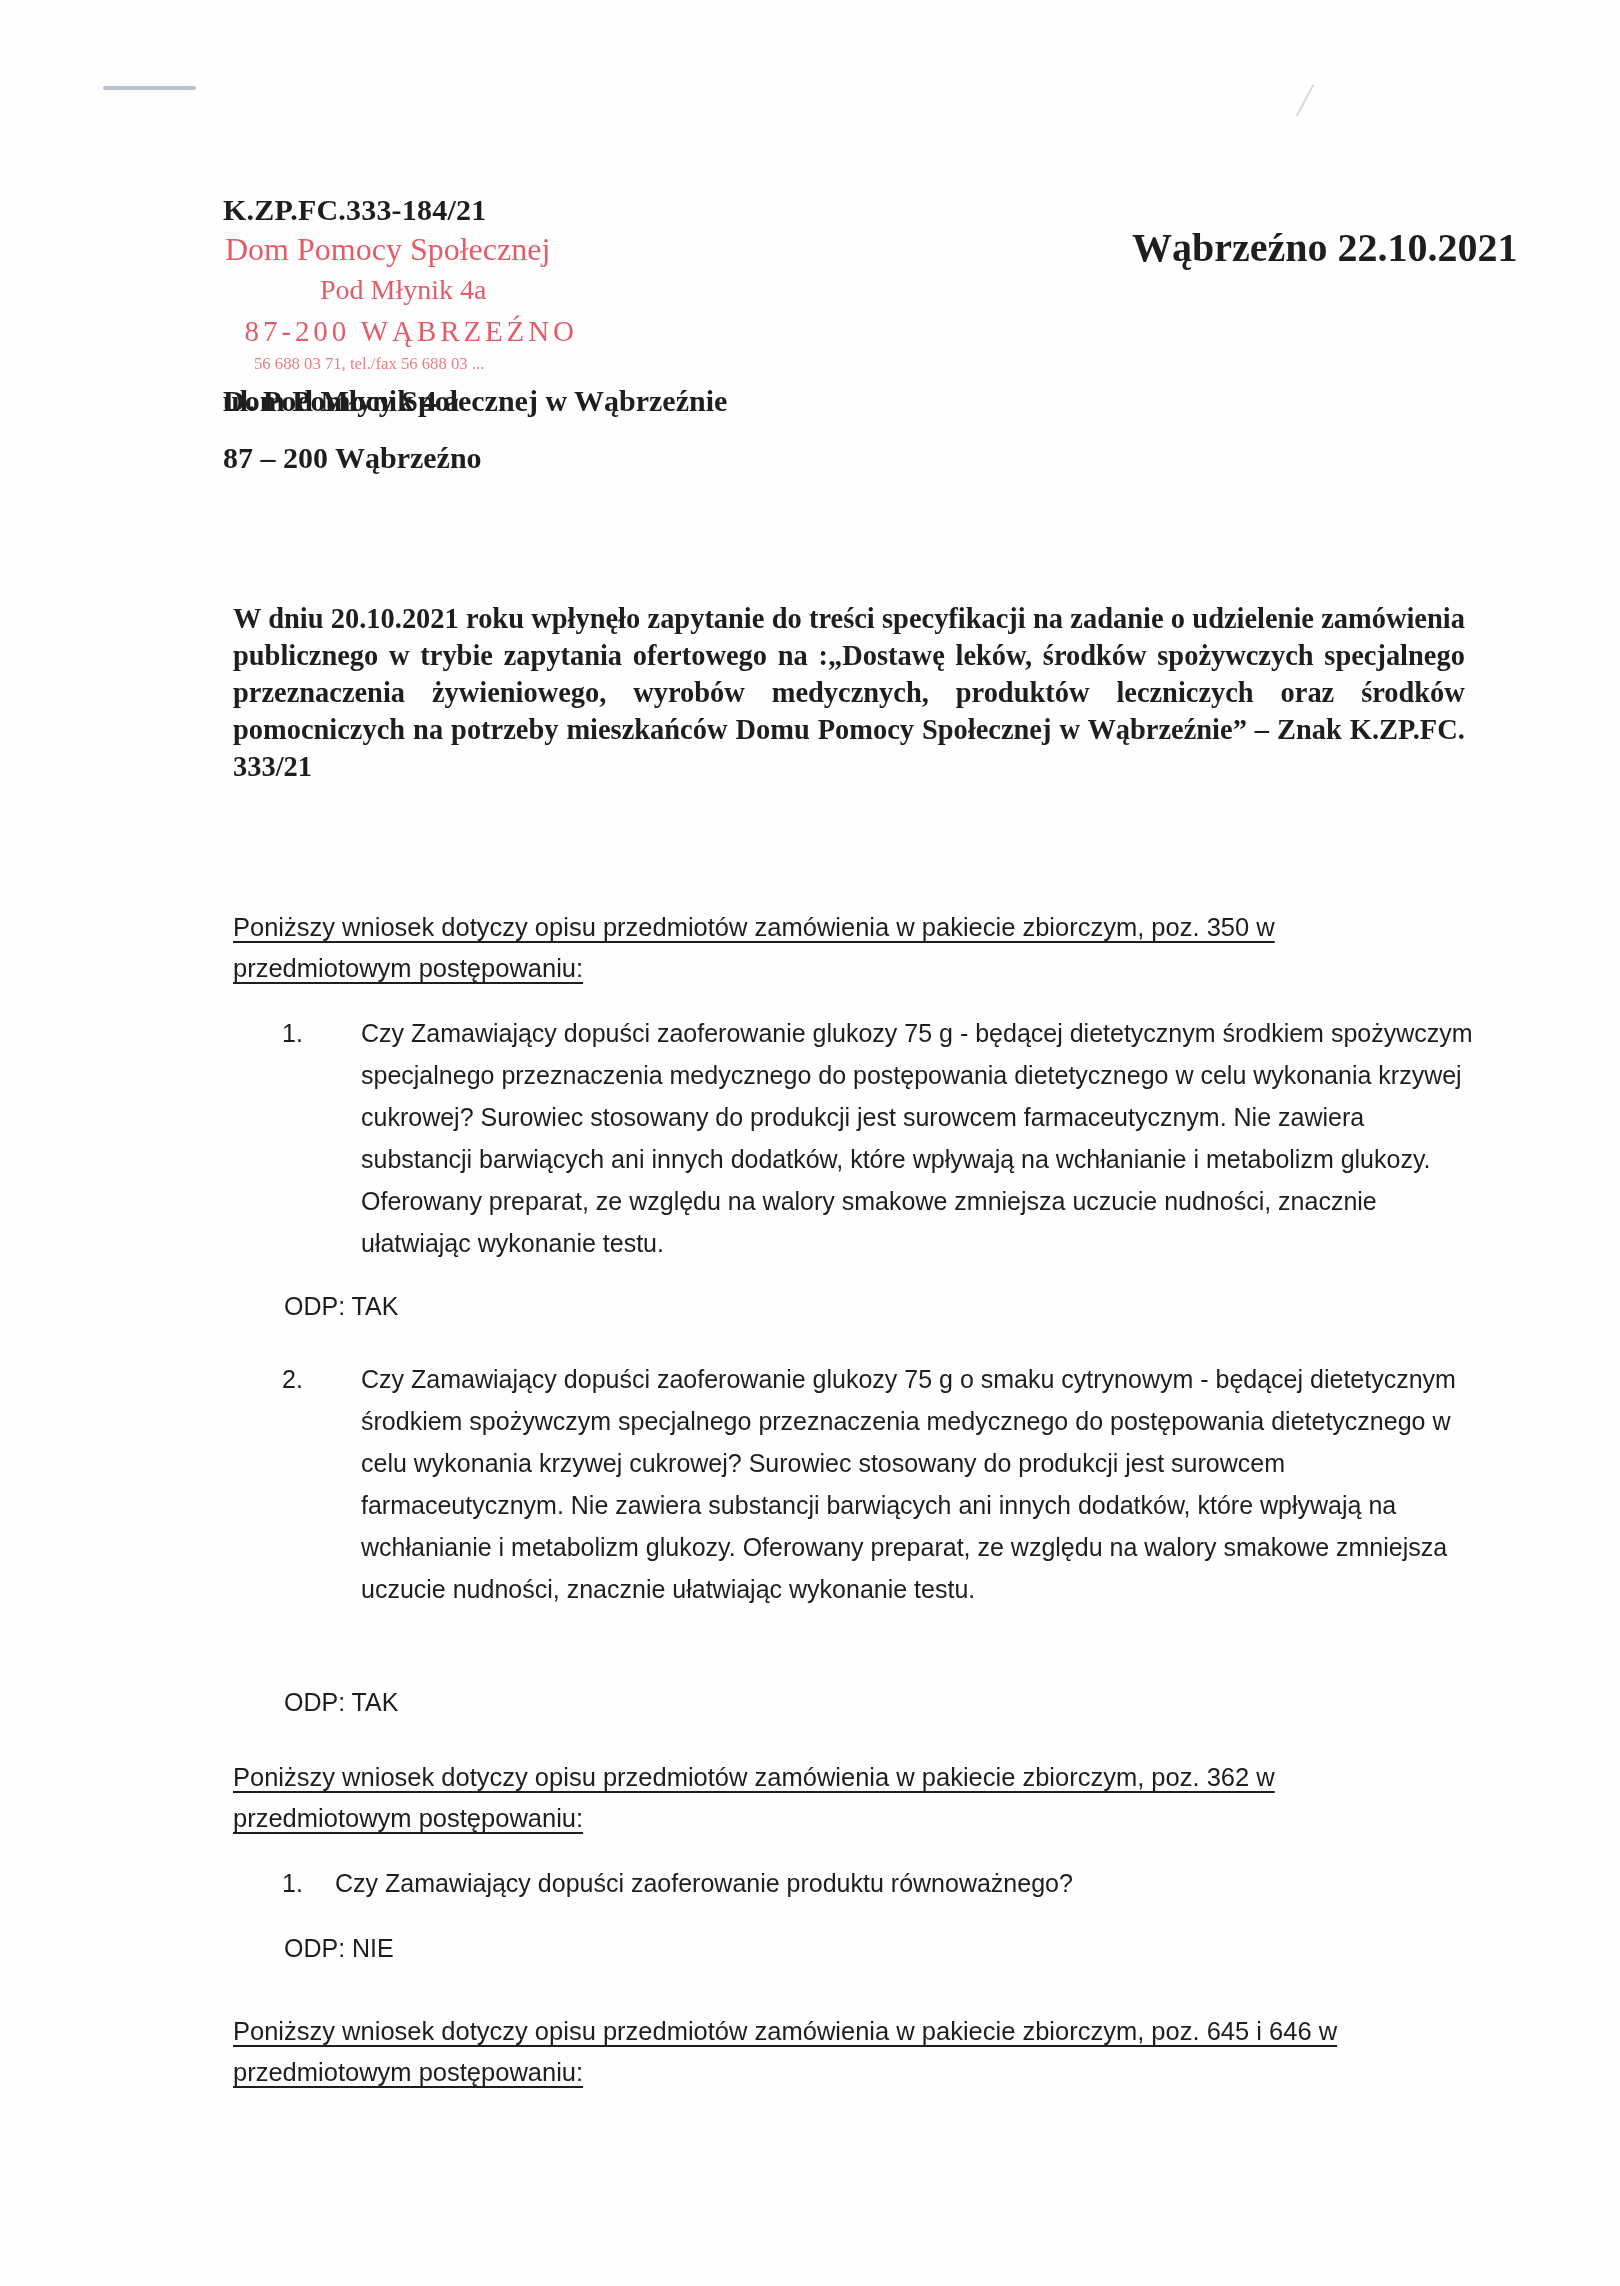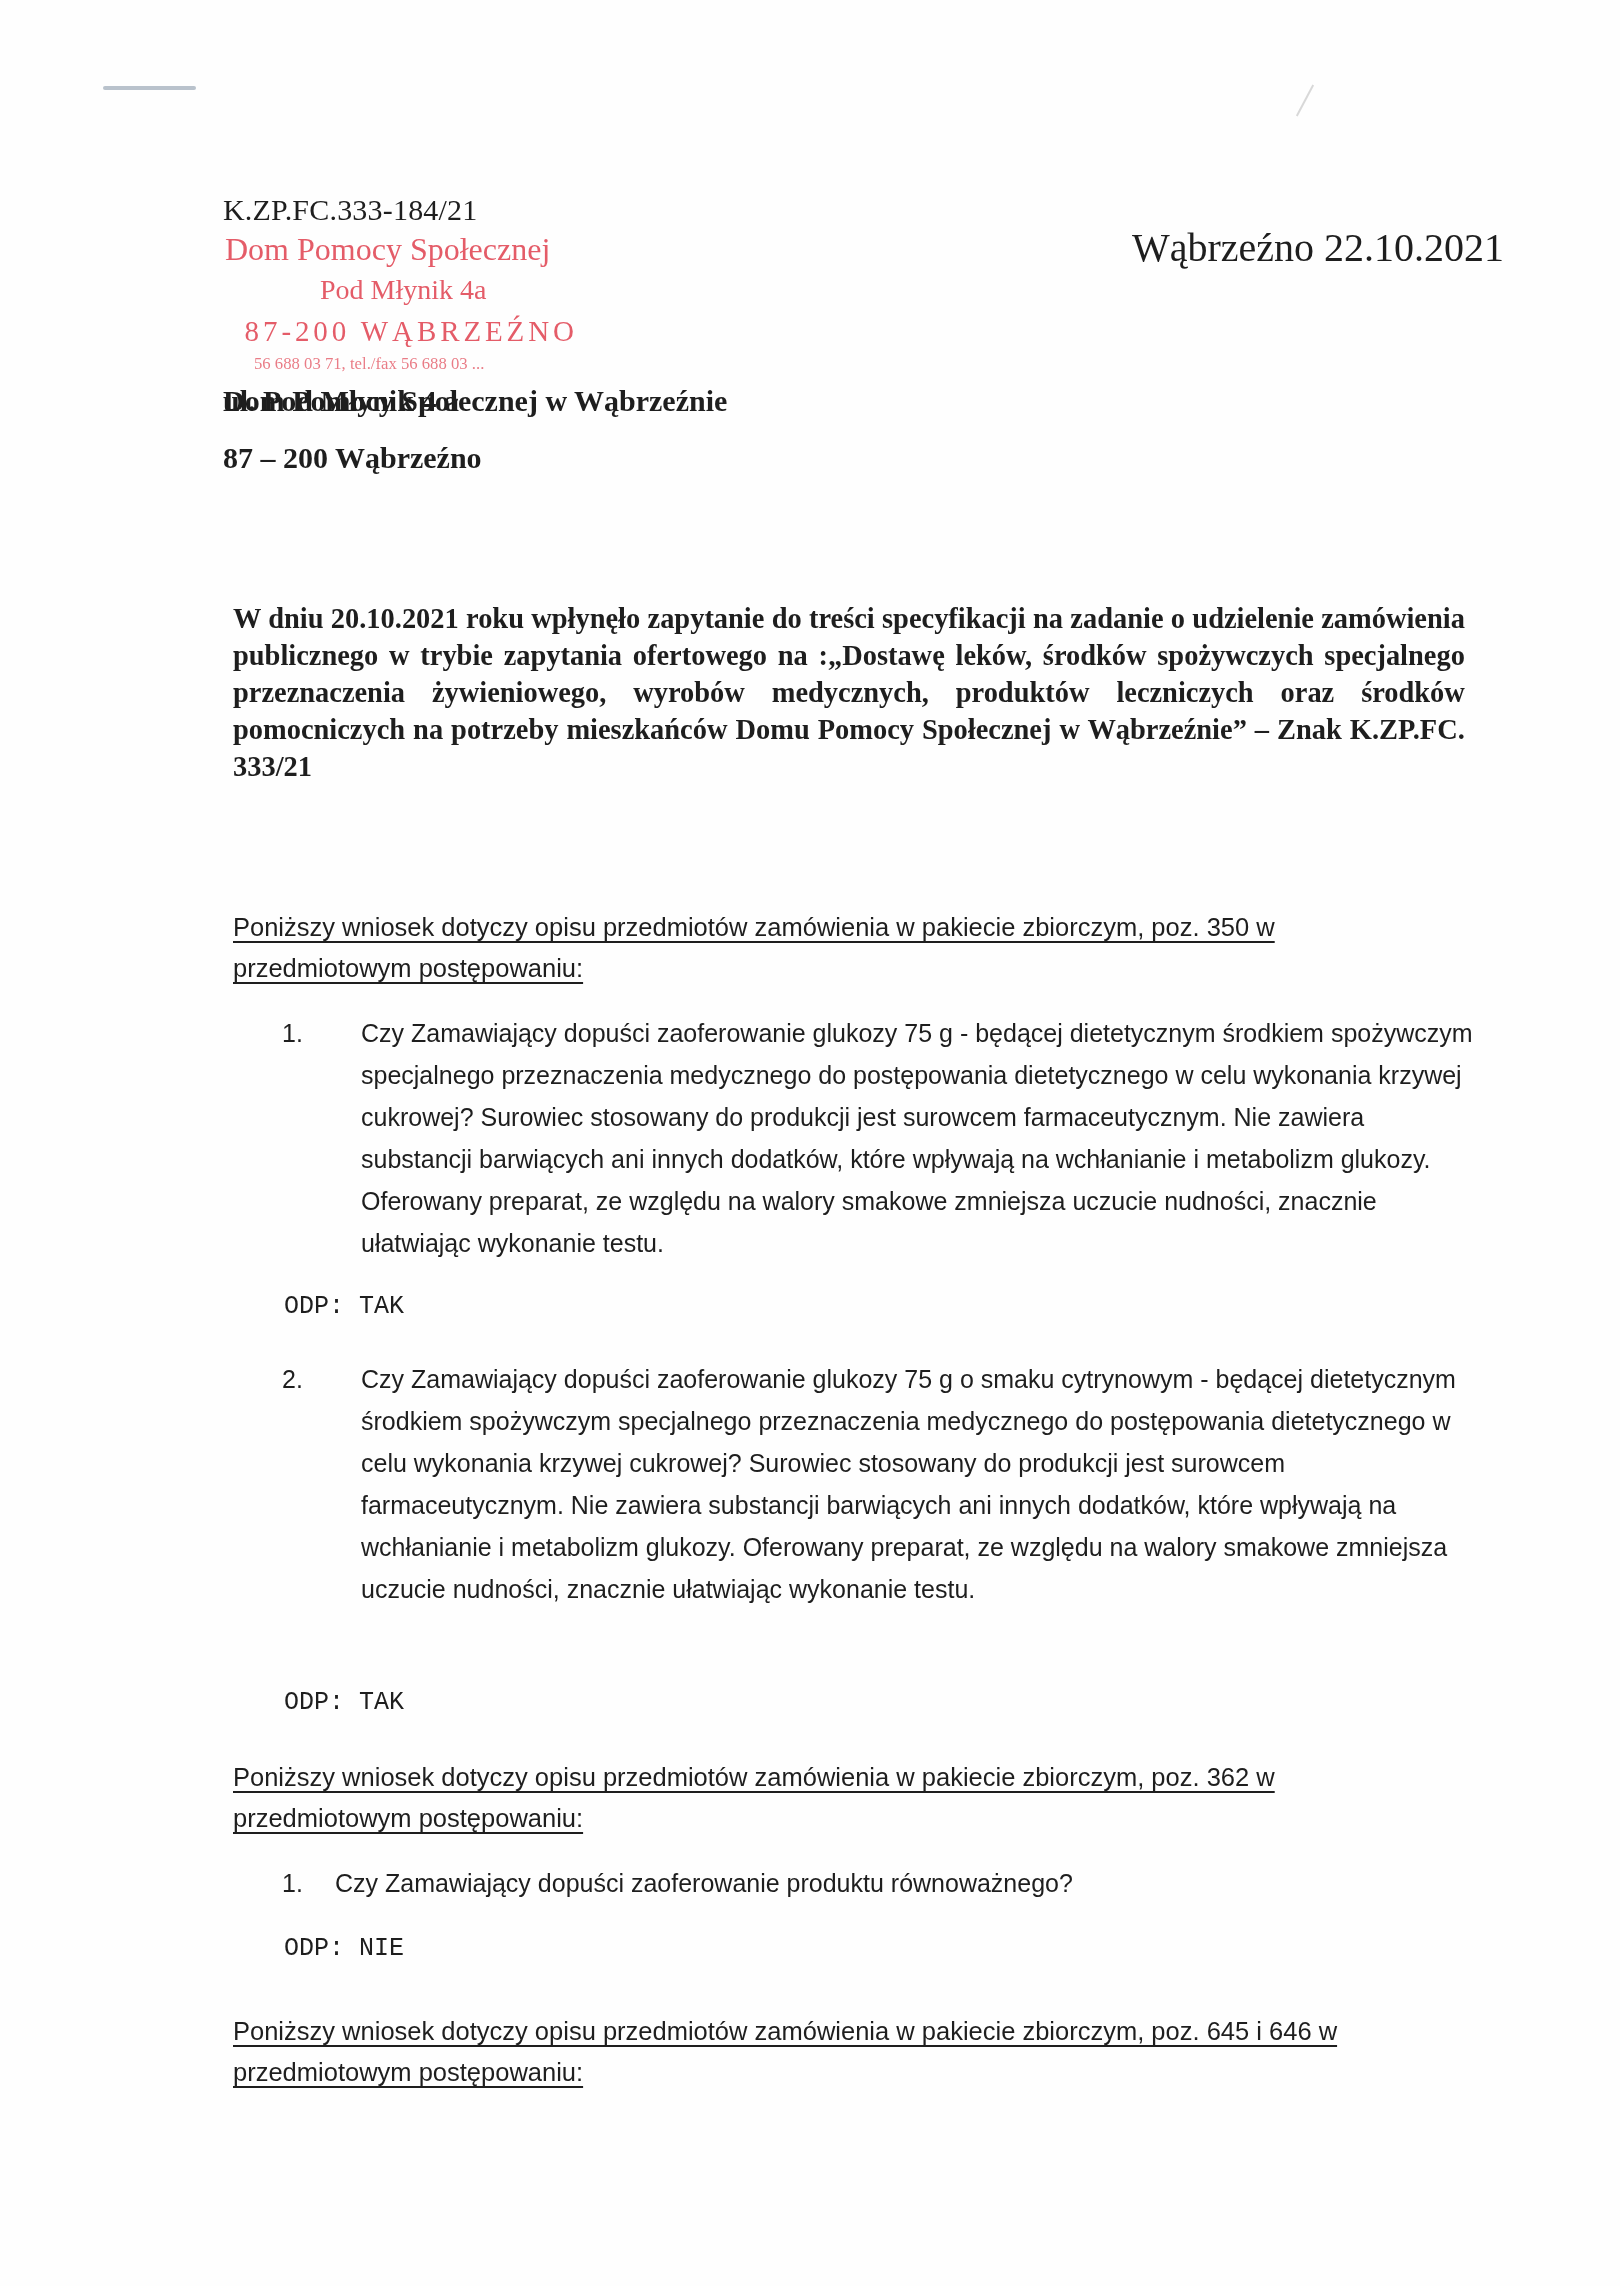--- a/index.html
+++ b/index.html
@@ -2,21 +2,21 @@
 <html><head>
 <meta charset="utf-8">
 <style>
   html, body { margin: 0; padding: 0; background: #ffffff; }
   body { width: 1620px; height: 2287px; position: relative; overflow: hidden; color: #1e1e1e; }
   .page { position: absolute; left: 0; top: 0; width: 1620px; height: 2287px; background: #fefefe; }
 
   .scan-mark { position: absolute; left: 103px; top: 86px; width: 93px; height: 3.9px; background: #b9c2cc; border-radius: 2px; }
   .scan-slash { position: absolute; left: 1304px; top: 83px; width: 2px; height: 35px; background: #d8d8d8; transform: rotate(28deg); }
 
-  .serif { font-family: "Liberation Serif", "DejaVu Serif", serif; }
+  .serif { font-family: "Liberation Serif", "DejaVu Serif", serif; font-weight: bold; }
 
   .ref-number { position: absolute; left: 223px; top: 193px; font-size: 30px; letter-spacing: 0.2px; }
   .date-line { position: absolute; left: 1132px; top: 224px; font-size: 40px; }
 
   .stamp { position: absolute; left: 225px; top: 231px; color: #e0404f; font-family: "Liberation Serif", "DejaVu Serif", serif; opacity: 0.85; }
   .stamp .s1 { position: absolute; left: 0; top: 0; font-size: 32px; white-space: nowrap; }
   .stamp .s2 { position: absolute; left: 95px; top: 43px; font-size: 28px; white-space: nowrap; }
   .stamp .s3 { position: absolute; left: 19.6px; top: 84px; font-size: 29px; letter-spacing: 3.9px; white-space: nowrap; }
   .stamp .s4 { position: absolute; left: 29px; top: 123px; font-size: 16.7px; white-space: nowrap; opacity: 0.8; text-align: right; }
 
@@ -33,21 +33,21 @@
   .sh3 { top: 2011px; }
 
   .q-item { position: absolute; left: 282px; width: 1191px; font-size: 25px; line-height: 42px; font-family: "Liberation Sans", "DejaVu Sans", sans-serif; }
   .q-item .num { position: absolute; left: 0; top: 0; }
   .q-item .txt { display: block; margin-left: 79px; }
   .q1 { top: 1012px; }
   .q2 { top: 1358px; }
   .q3 { top: 1862px; width: 980px; }
   .q3 .txt { margin-left: 53px; }
 
-  .answer { position: absolute; left: 284px; font-size: 25px; font-family: Liberation Mono, monospace; }
+  .answer { position: absolute; left: 284px; font-size: 25px; font-family: Liberation Sans, sans-serif; }
   .ans1 { top: 1292px; }
   .ans2 { top: 1688px; }
   .ans3 { top: 1934px; }
 </style>
 </head>
 <body>
 
 <div class="page">
 
   <div class="scan-mark"></div>

